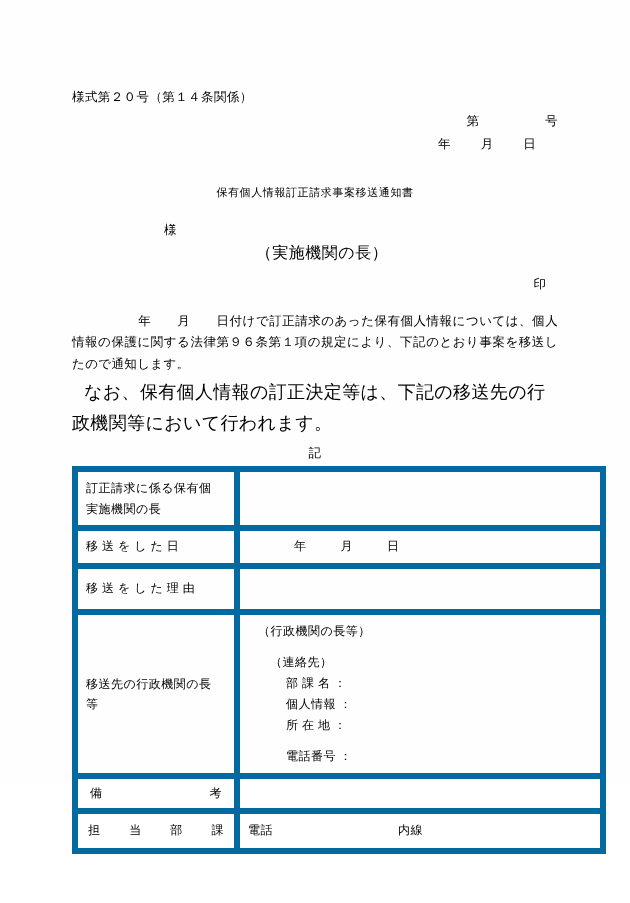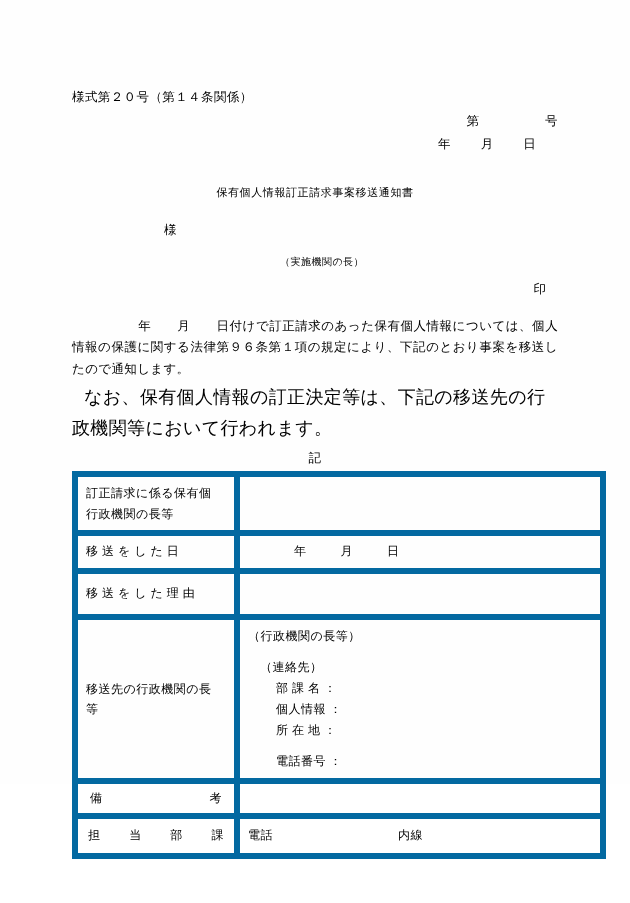--- a/index.html
+++ b/index.html
@@ -58,23 +58,23 @@
     letter-spacing: 0.6px;
     font-weight: normal;
   }
   .addressee {
     margin-top: 22px;
     font-size: 12.5px;
     padding-left: 92px;
     letter-spacing: 0.5px;
   }
   .issuer {
-    margin-top: 16px;
+    margin-top: 4px;
     text-align: center;
-    font-size: 10px;
+    font-size: 16px;
     letter-spacing: 0.5px;
     padding-left: 14px;
   }
   .seal {
     margin-top: 12px;
     text-align: right;
     font-size: 12.5px;
     padding-right: 12px;
   }
   .body-text {
@@ -134,20 +134,21 @@
     line-height: 1.7;
   }
   .date-blanks {
     padding-left: 46px;
     letter-spacing: 0.5px;
   }
   .date-blanks .g { display: inline-block; width: 34px; }
   .dest-block {
     line-height: 1.75;
     font-size: 12px;
+    margin-left: 10px;
   }
   .dest-block .sub {
     padding-left: 12px;
   }
   .dest-block .item {
     padding-left: 28px;
     letter-spacing: 0.5px;
   }
   .dest-block .spacer {
     height: 10px;
@@ -214,21 +215,21 @@
     <div class="note-line">なお、保有個人情報の訂正決定等は、下記の移送先の行政機関等において行われます。</div>
 
     <div class="ki">記</div>
 
     <table class="form-table">
       <tbody>
           <tr class="row-h1">
         <td class="label-cell vmid-top">
           <div class="two-line-label">
             <div>訂正請求に係る保有個</div>
-            <div>行政機関の長等</div>
+            <div>実施機関の長</div>
           </div>
         </td>
         <td class="value-cell"></td>
       </tr>
 
       <tr class="row-h2">
         <td class="label-cell">移 送 を し た 日</td>
         <td class="value-cell">
           <span class="date-blanks">
             <span>年</span><span class="g"></span><span>月</span><span class="g"></span><span>日</span>

